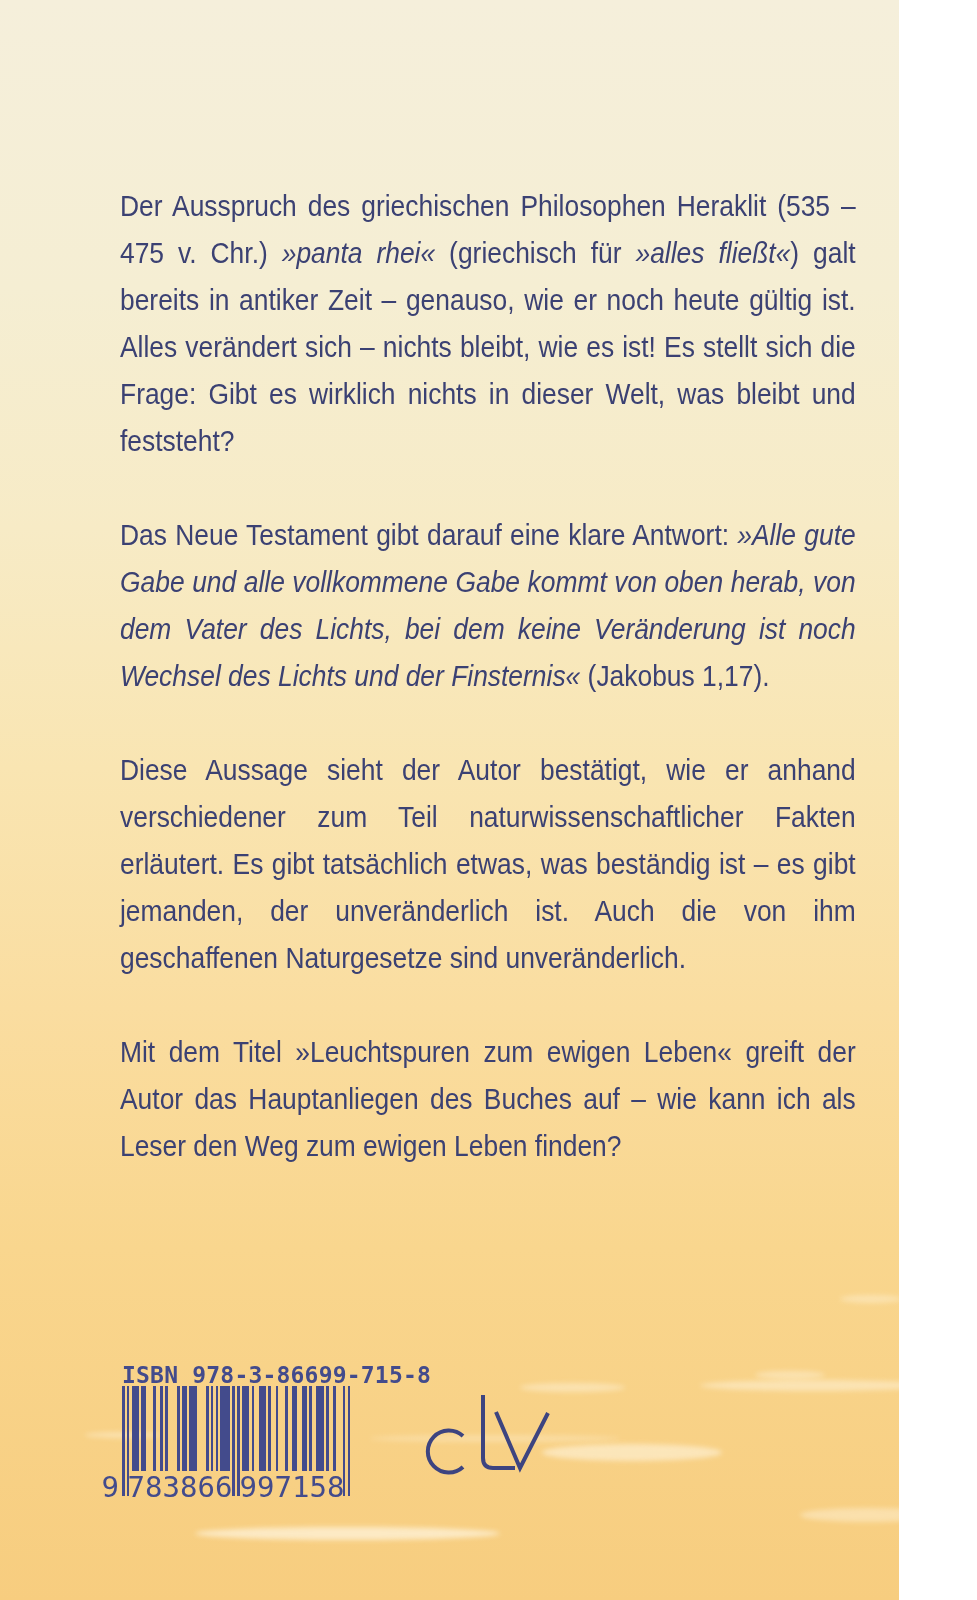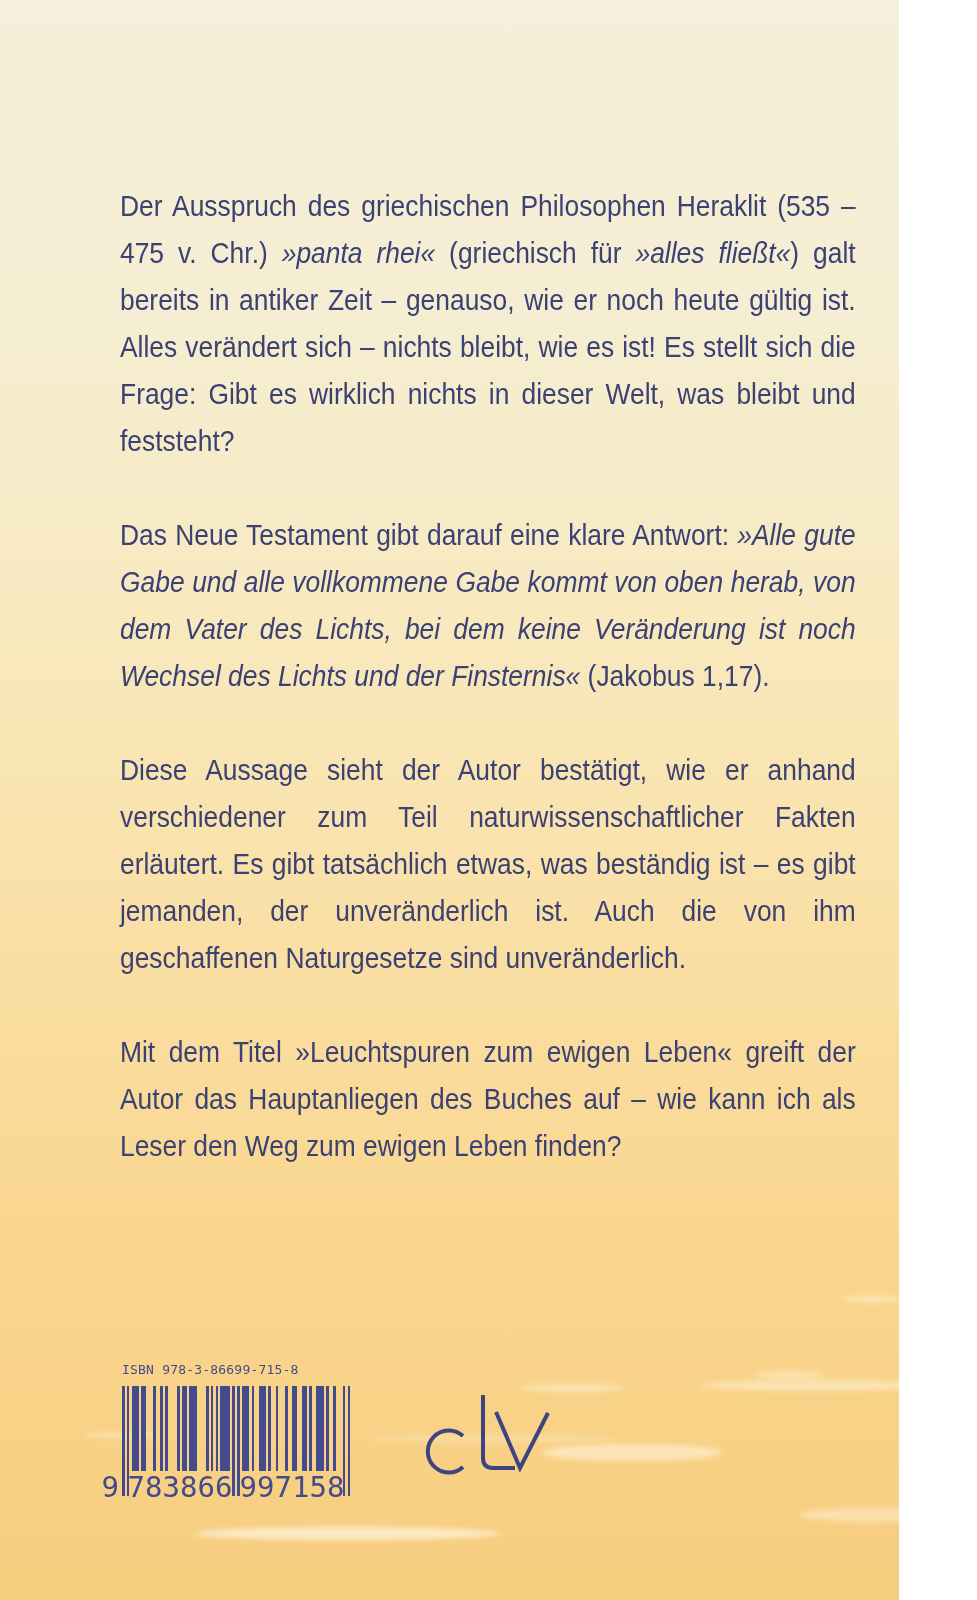--- a/index.html
+++ b/index.html
@@ -41,22 +41,22 @@
     text-align: justify;
   }
   .text-block p.para { margin: 0 0 47px 0; }
   .text-block .it { font-style: italic; }
   
   .isbn-label {
     position: absolute;
     left: 122px; top: 1362px;
     width: 260px;
     font-family: "DejaVu Sans Mono", monospace;
-    font-weight: 400;
-    font-size: 13px;
+    font-weight: 700;
+    font-size: 23px;
     letter-spacing: 0.2px;
     color: var(--barcode-color, #434b8c);
     white-space: nowrap;
   }
   .barcode-svg {
     position: absolute;
     left: 95px; top: 1386px;
   }
   .barcode-svg text {
     font-family: "DejaVu Sans Mono", monospace;

